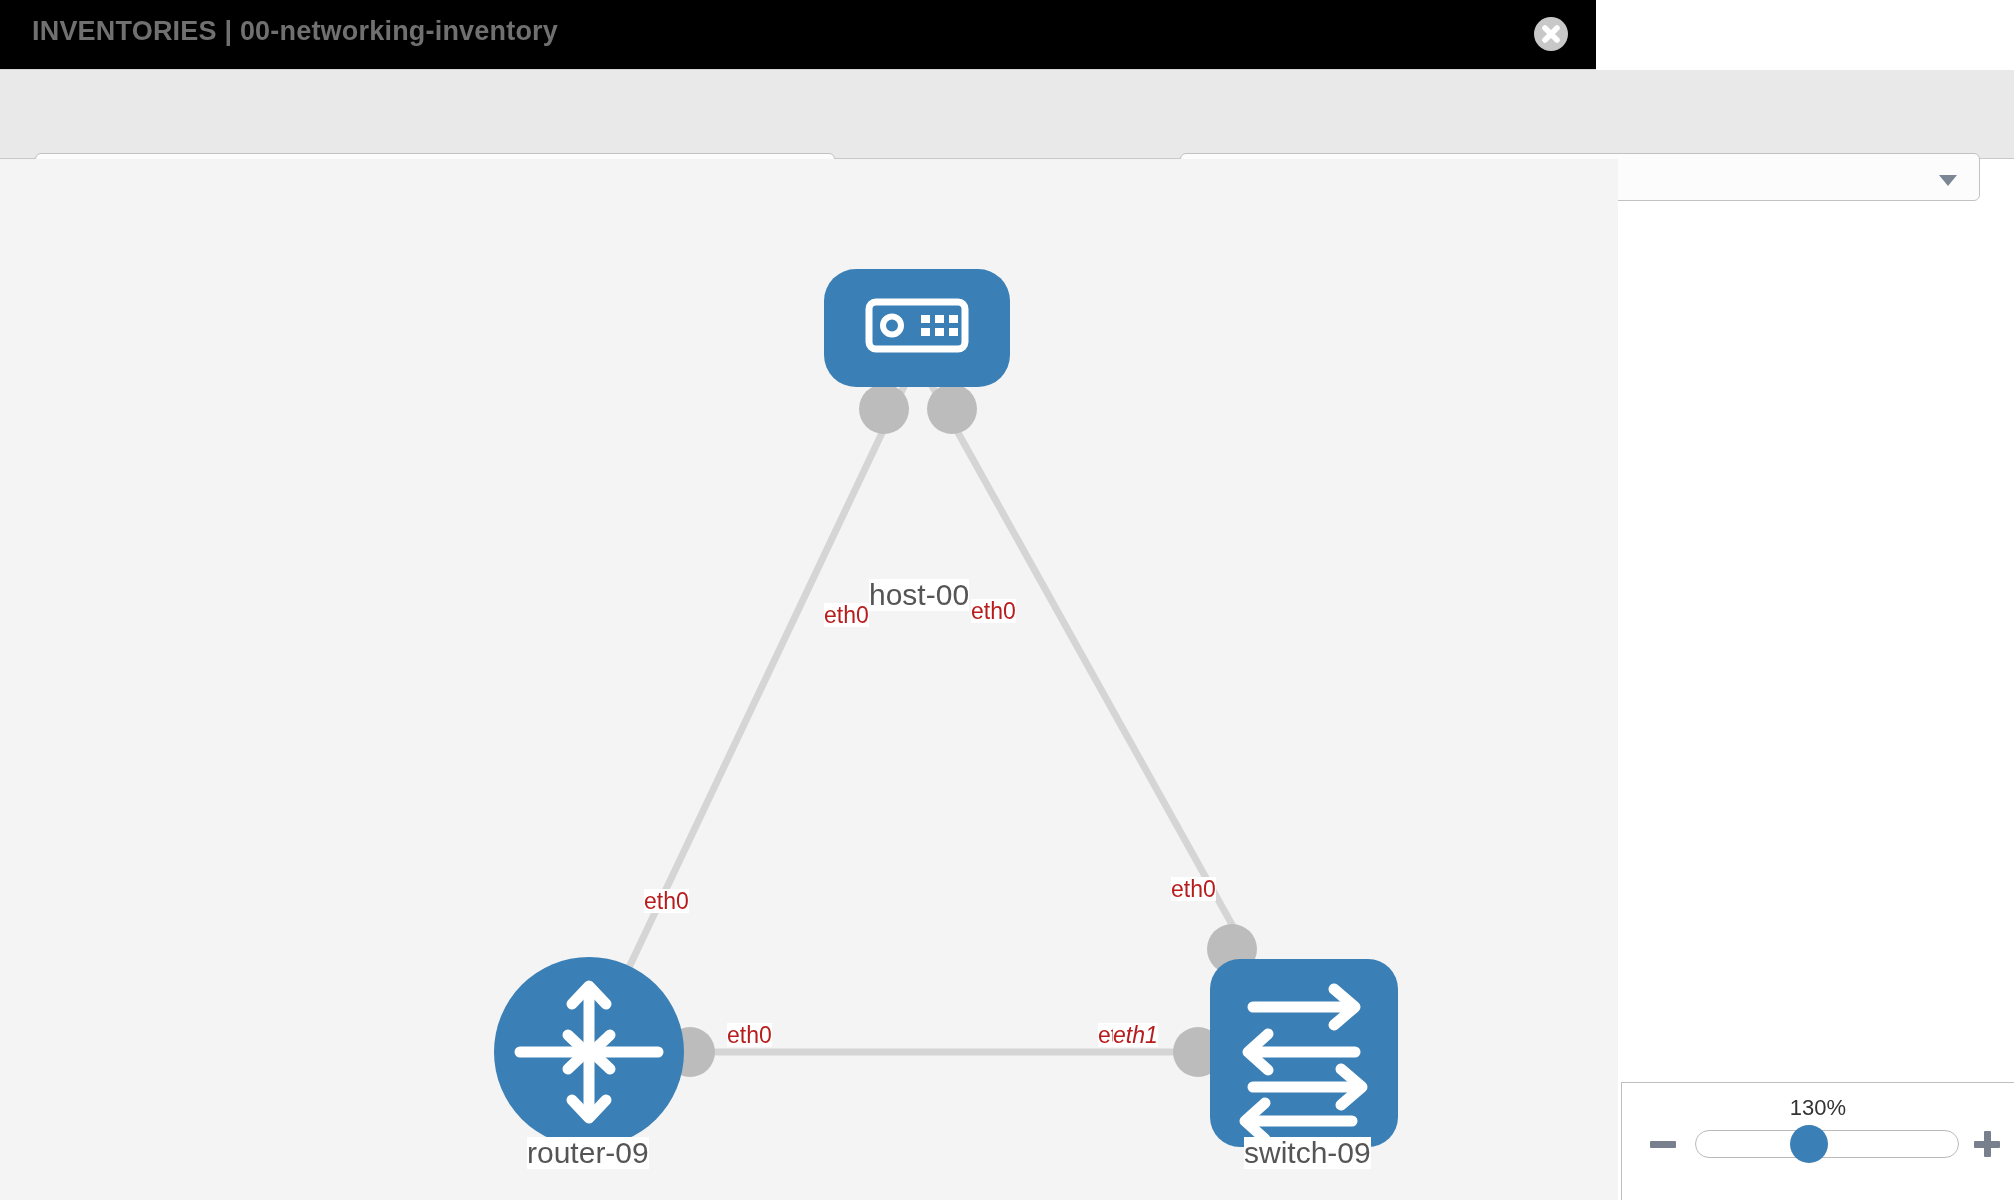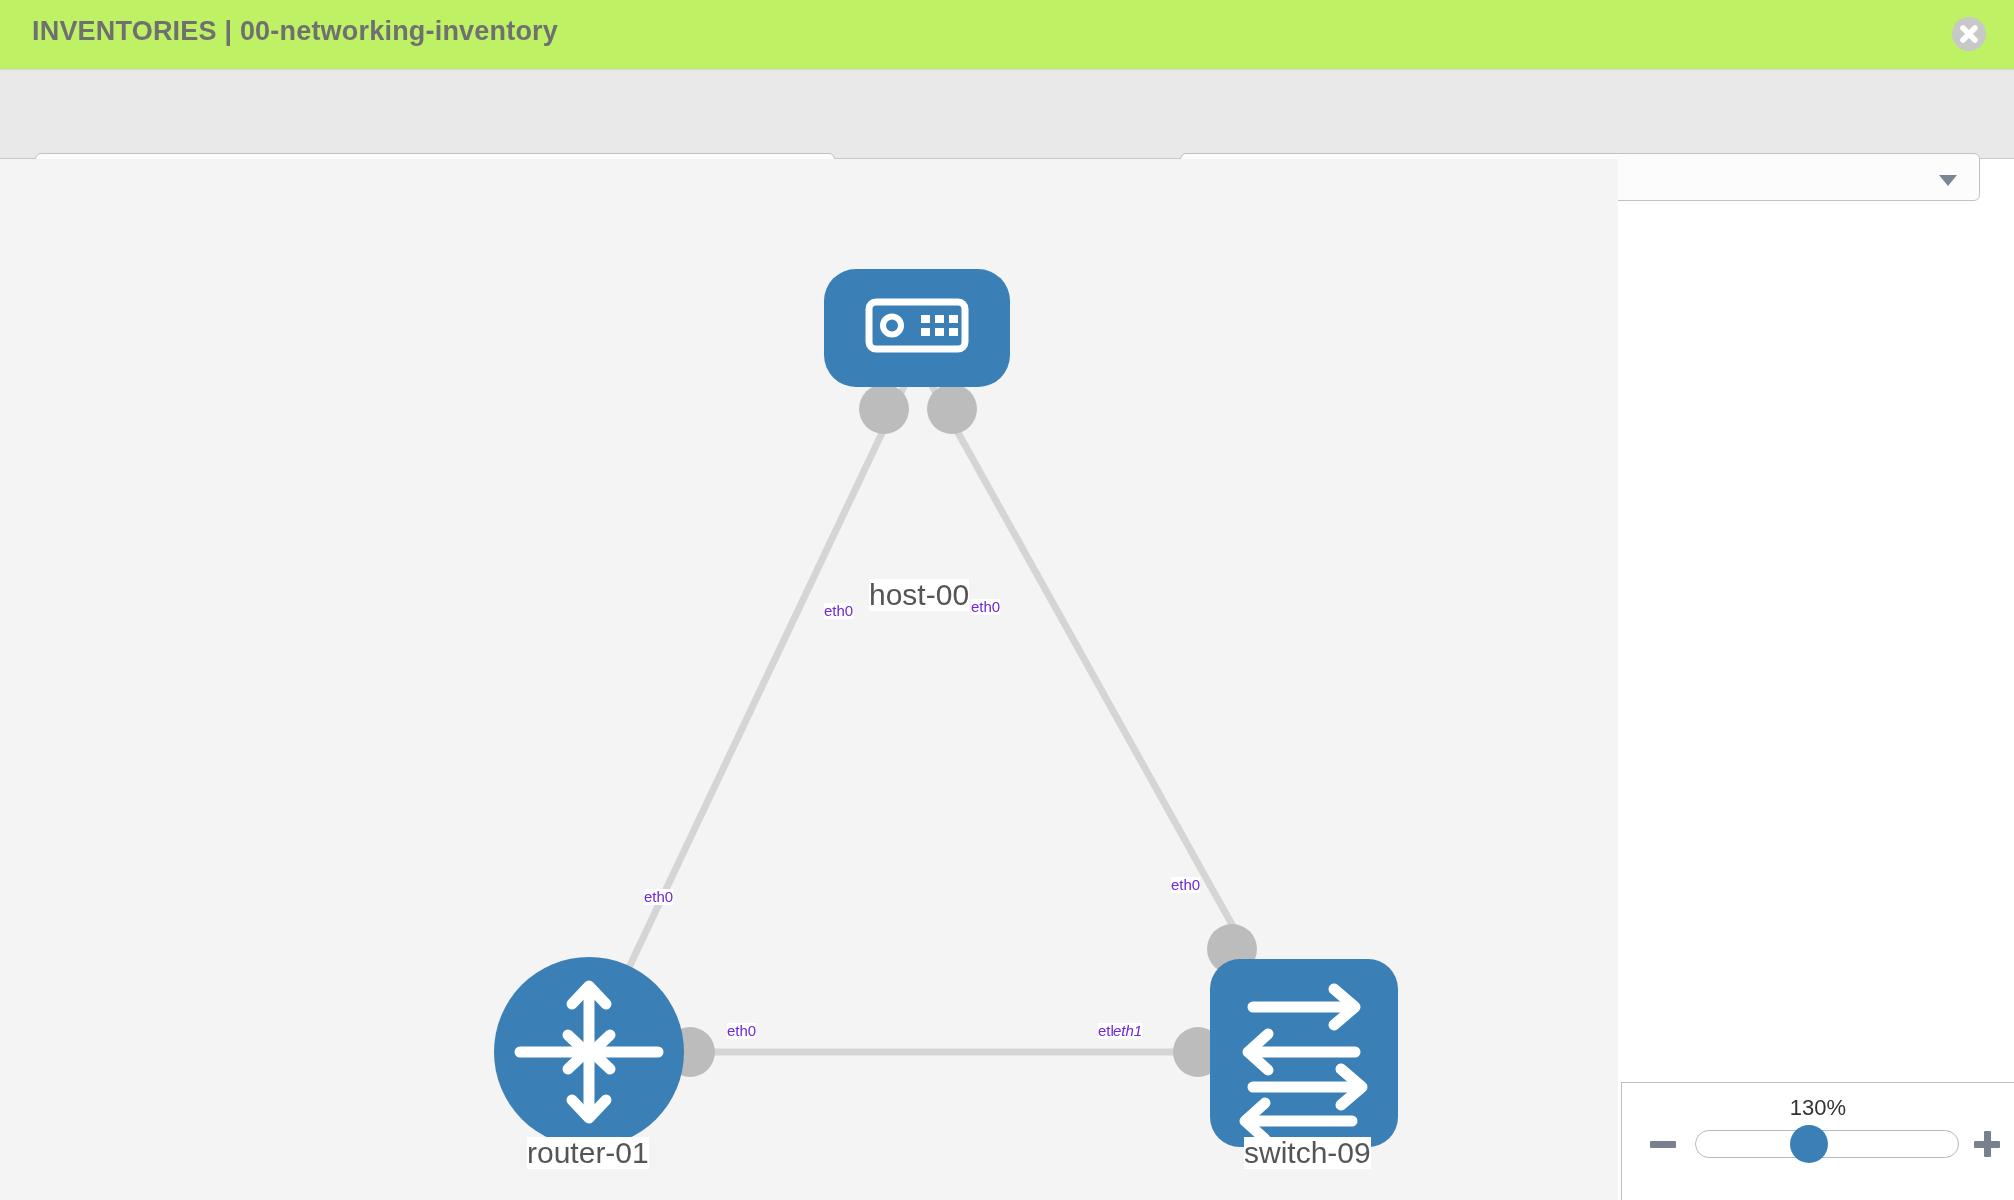--- a/index.html
+++ b/index.html
@@ -15,22 +15,22 @@
     position: relative;
     width: 2014px;
     height: 1200px;
     background: #ffffff;
   }
 
   
   .header {
     position: absolute;
     left: 0; top: 0;
-    width: 2014px; height: 70px;
-    background: #bef264;
+    width: 1596px; height: 70px;
+    background: #000000;
     border-bottom: 1px solid #d7d7d7;
   }
   .header-title {
     position: absolute;
     left: 32px; top: 16px;
     font-size: 27px;
     font-weight: bold;
     color: #707070;
     letter-spacing: 0.2px;
     white-space: nowrap;
@@ -104,21 +104,21 @@
 
   
   .node-label {
     position: absolute;
     background: #ffffff;
     color: #555555;
     white-space: nowrap;
     line-height: 1.05;
   }
   .name-label { font-size: 30px; }
-  .if-label   { font-size: 15px; color: #6d28d9; }
+  .if-label   { font-size: 23px; color: #b91c1c; }
 
   
   .zoom-panel {
     position: absolute;
     left: 1621px; top: 1082px;
     width: 393px; height: 118px;
     background: #ffffff;
     border: 1px solid #bfbfbf;
     border-right: none;
     border-bottom: none;
@@ -276,21 +276,21 @@
           <path d="M1253 928 L1360 928"></path>
           <path d="M1341 910 L1362 928 L1341 946"></path>
 
           <path d="M1352 962 L1247 962"></path>
           <path d="M1265 944 L1245 962 L1265 980"></path>
         </g>
       </g>
     </svg>
 
     <div class="node-label name-label" style="left:869px; top:420px;">host-00</div>
-    <div class="node-label name-label" style="left:527px; top:978px;">router-01</div>
+    <div class="node-label name-label" style="left:527px; top:978px;">router-09</div>
     <div class="node-label name-label" style="left:1244px; top:978px;">switch-09</div>
 
     <div class="node-label if-label" style="left:824px; top:444px;">eth0</div>
     <div class="node-label if-label" style="left:971px; top:440px;">eth0</div>
     <div class="node-label if-label" style="left:644px; top:730px;">eth0</div>
     <div class="node-label if-label" style="left:1171px; top:718px;">eth0</div>
     <div class="node-label if-label" style="left:727px; top:864px;">eth0</div>
     <div class="node-label if-label" style="left:1098px; top:864px;">eth</div>
     <div class="node-label if-label" style="left:1113px; top:864px;font-style:italic;">eth1</div>
 

